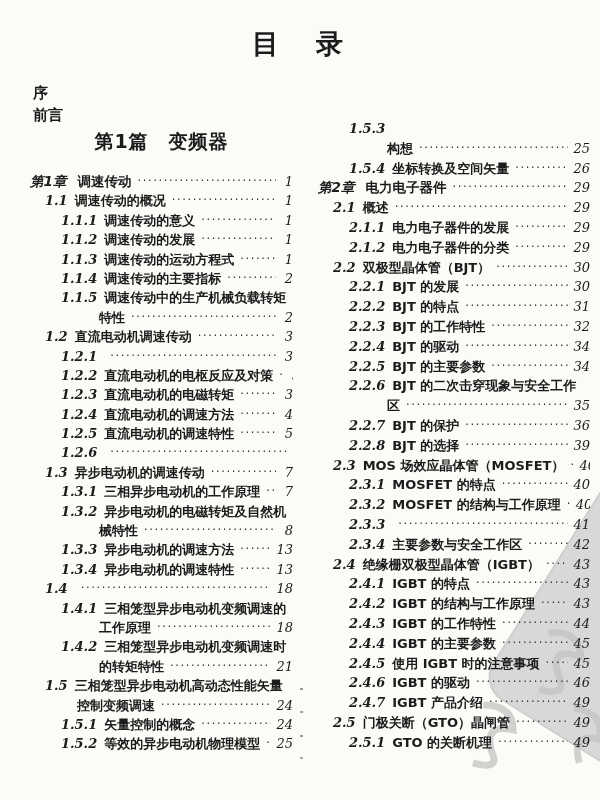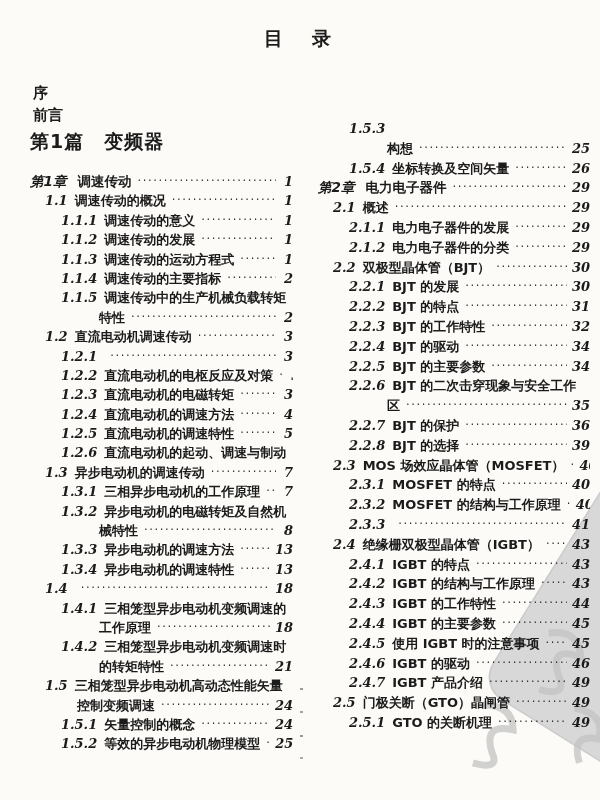--- a/index.html
+++ b/index.html
@@ -7,26 +7,26 @@
     width:600px;height:800px;overflow:hidden;position:relative;
     background:var(--paper,#fcfbf8);
     font-family:"DejaVu Sans","Liberation Sans",sans-serif;
     color:var(--ink,#1b1b1b);
   }
   .page{position:absolute;inset:0;width:600px;height:800px;overflow:hidden;}
 
   
   .doc-title{
     position:absolute;top:26px;left:0;width:600px;margin:0;
-    text-align:center;font-size:19px;font-weight:700;letter-spacing:5px;
+    text-align:center;font-size:27px;font-weight:700;letter-spacing:5px;
   }
   .front{position:absolute;left:33px;top:82px;font-size:15px;font-weight:700;line-height:22px;}
   .part-heading{
     position:absolute;left:30px;top:129px;width:263px;margin:0;
-    font-size:19px;font-weight:700;letter-spacing:1px;
+    text-align:center;font-size:19px;font-weight:700;letter-spacing:1px;
   }
 
   
   .toc-col{position:absolute;z-index:2;}
   #col-left{left:30px;top:172px;width:263px;--lh:19.4px;}
   #col-right{left:318px;top:119px;width:272px;--lh:19.8px;}
 
   .row{
     display:flex;align-items:baseline;overflow:hidden;
     height:var(--lh);line-height:var(--lh);
@@ -43,21 +43,21 @@
     font-weight:700;margin-right:7px;flex:0 0 auto;font-style:italic;
   }
   .lvl0 .num{font-family:inherit;margin-right:11px;}
   .txt{flex:0 0 auto;}
   .dots{flex:1 1 auto;min-width:4px;overflow:hidden;margin:0 3px 0 6px;
         color:#2e2e2e;font-size:11.5px;font-weight:400;position:relative;top:-1px;}
   .dots::after{content:"····································································································";letter-spacing:1.6px;}
   .pg{
     flex:0 0 auto;margin-left:2px;min-width:12px;text-align:right;
     font-family:"DejaVu Serif","Liberation Serif",serif;
-    font-style:italic;font-weight:700;font-size:13px;
+    font-style:italic;font-weight:400;font-size:13px;
   }
 
   
   .stamp{
     position:absolute;left:478px;top:284px;width:420px;height:400px;
     background:var(--wm,#d8d8d8);
     border-radius:28px;
     transform-origin:0 100%;
     transform:rotate(32deg);
     z-index:0;
@@ -172,21 +172,20 @@
         <span class="pg">4</span>
       </div>
       <div class="row lvl2">
         <span class="num">1.2.5</span>
         <span class="txt">直流电动机的调速特性</span>
         <span class="dots"></span>
         <span class="pg">5</span>
       </div>
       <div class="row lvl2">
         <span class="num">1.2.6</span>
-        <span class="txt">直流电动机的起动、调速与制动</span>
         <span class="dots"></span>
       </div>
       <div class="row lvl1">
         <span class="num">1.3</span>
         <span class="txt">异步电动机的调速传动</span>
         <span class="dots"></span>
         <span class="pg">7</span>
       </div>
       <div class="row lvl2">
         <span class="num">1.3.1</span>
@@ -372,20 +371,26 @@
         <span class="num">2.3.2</span>
         <span class="txt">MOSFET 的结构与工作原理</span>
         <span class="dots"></span>
         <span class="pg">40</span>
       </div>
       <div class="row lvl2">
         <span class="num">2.3.3</span>
         <span class="dots"></span>
         <span class="pg">41</span>
       </div>
+      <div class="row lvl2">
+        <span class="num">2.3.4</span>
+        <span class="txt">主要参数与安全工作区</span>
+        <span class="dots"></span>
+        <span class="pg">42</span>
+      </div>
       <div class="row lvl1">
         <span class="num">2.4</span>
         <span class="txt">绝缘栅双极型晶体管（IGBT）</span>
         <span class="dots"></span>
         <span class="pg">43</span>
       </div>
       <div class="row lvl2">
         <span class="num">2.4.1</span>
         <span class="txt">IGBT 的特点</span>
         <span class="dots"></span>

